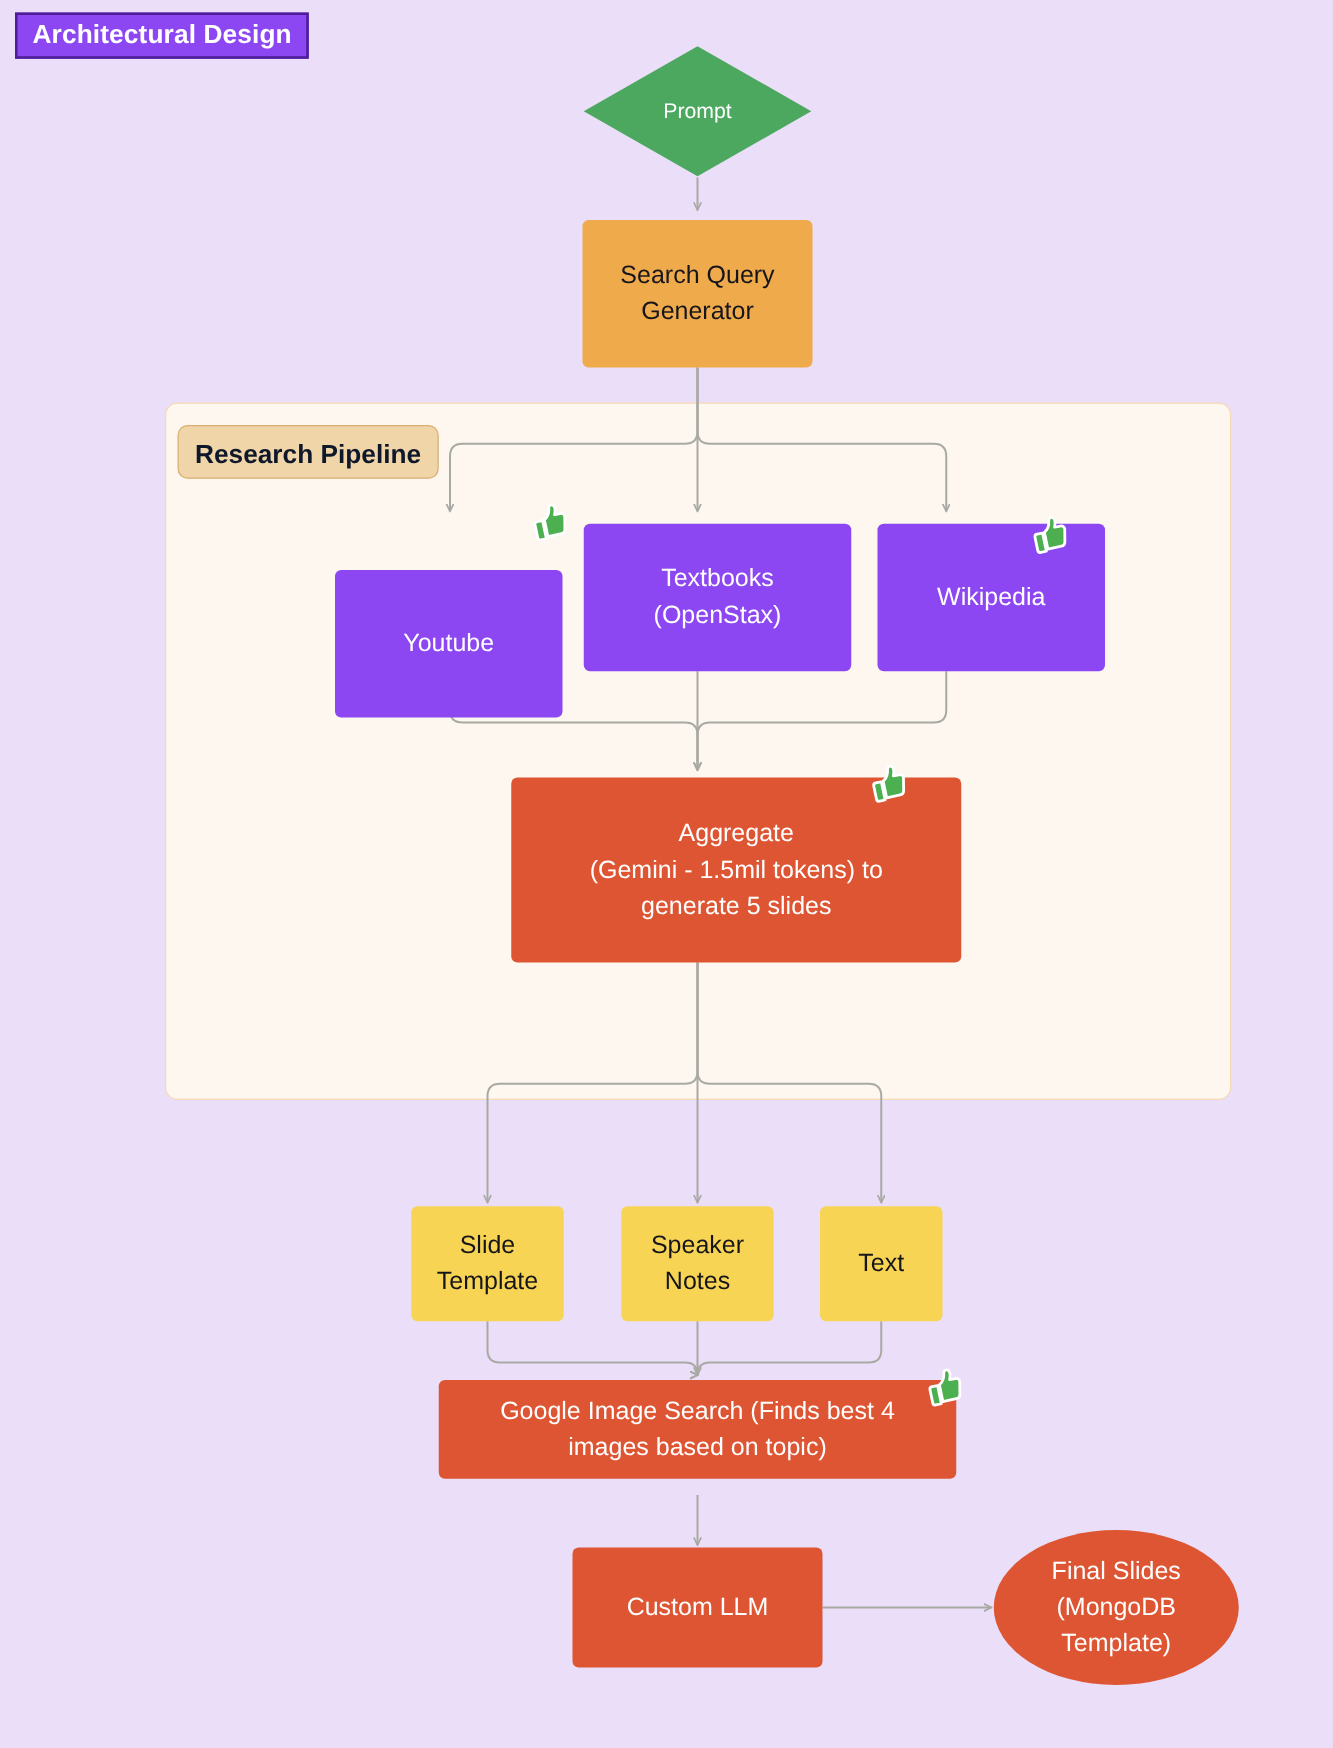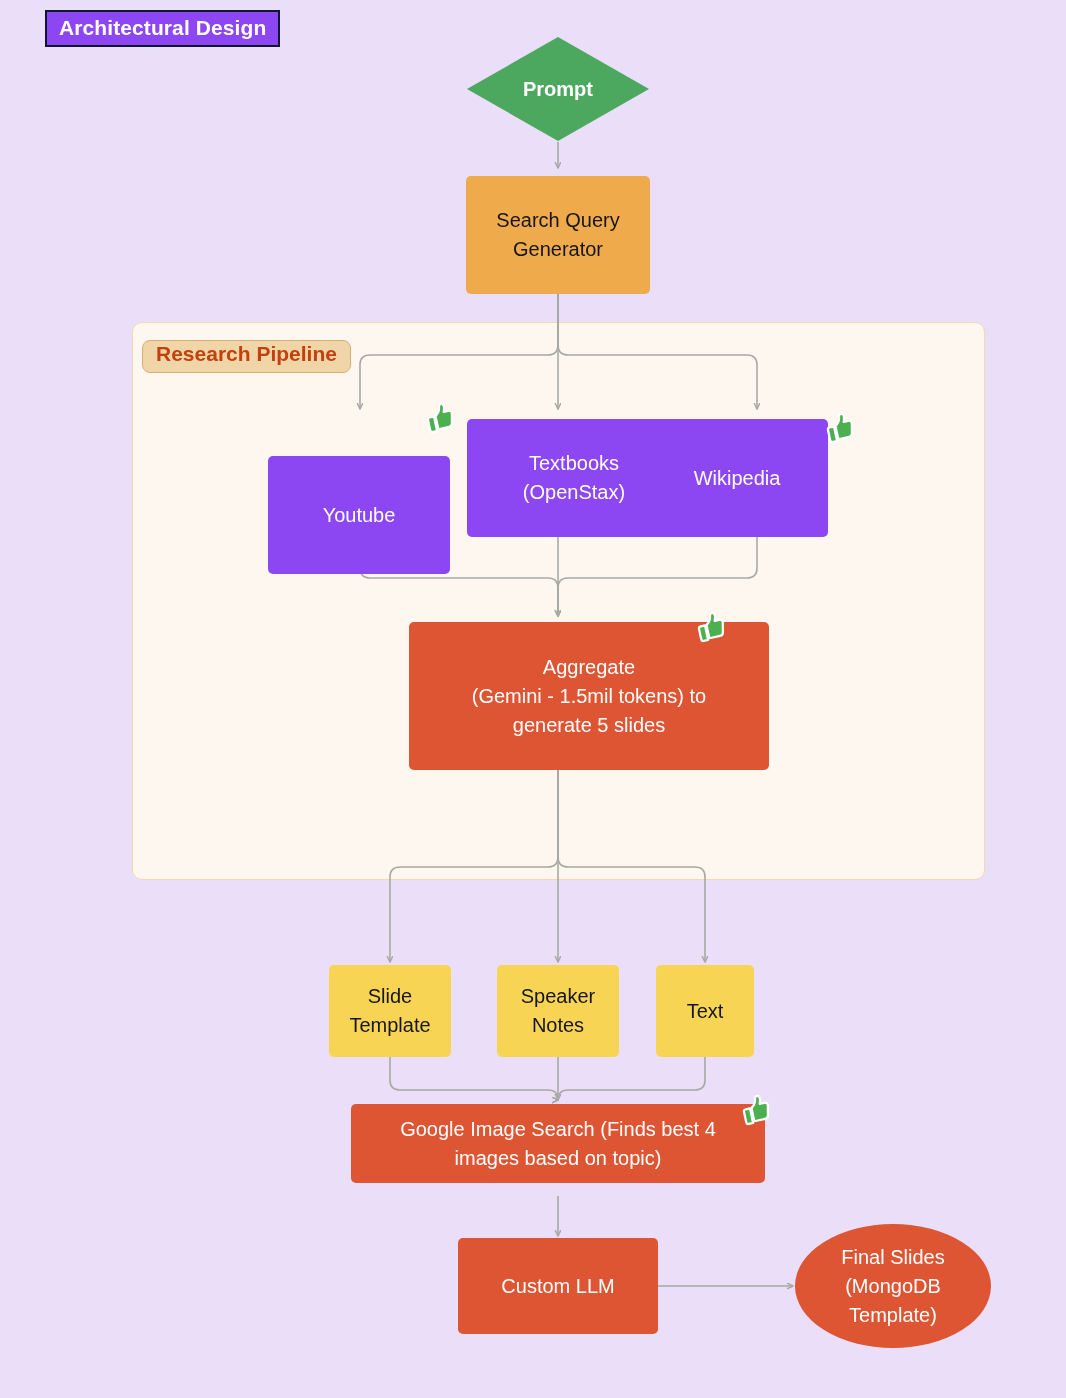--- a/index.html
+++ b/index.html
@@ -31,29 +31,28 @@
     pointer-events: none;
   }
 
   
   .title-badge {
     position: absolute;
     left: 12px;
     top: 10px;
     background: #8c46f2;
     color: #ffffff;
-    border: 2px solid #0f172a;
+    border: 2px solid #4c1d95;
     border-radius: 0;
     padding: 5px 12px 7px 12px;
     font-size: 21px;
     font-weight: bold;
     letter-spacing: 0.1px;
     line-height: 1;
     white-space: nowrap;
-    margin-left: 33px;
   }
 
   
   .group-box {
     position: absolute;
     left: 132px;
     top: 322px;
     width: 853px;
     height: 558px;
     background: #fdf7ef;
@@ -61,24 +60,24 @@
     border-radius: 10px;
     box-sizing: border-box;
   }
   .group-label {
     position: absolute;
     left: 142px;
     top: 340px;
     background: #f0d5a8;
     border: 1px solid #d9ae72;
     border-radius: 8px;
-    padding: 2px 13px 8px 13px;
+    padding: 12px 13px 8px 13px;
     font-size: 21px;
     font-weight: bold;
-    color: #c2410c;
+    color: #0f172a;
     line-height: 1;
     white-space: nowrap;
   }
 
   
   .node {
     position: absolute;
     box-sizing: border-box;
     display: flex;
     align-items: center;
@@ -110,22 +109,21 @@
   }
   .diamond-label {
     position: absolute;
     left: 0; top: 0;
     width: 100%;
     height: 100%;
     display: flex;
     align-items: center;
     justify-content: center;
     color: #ffffff;
-    font-size: 20px;
-    font-weight: bold;
+    font-size: 17px;
   }
 
   
   .ellipse {
     position: absolute;
     box-sizing: border-box;
     border-radius: 50%;
     background: #dd5532;
     color: #ffffff;
     display: flex;
@@ -213,21 +211,21 @@
                c-0.15 1.5 -0.6 2.9 -1.2 4.2 h4.4 c1.8 0 3.1 1.4 2.8 3.0 l-1.9 9.4 c-0.3 1.5 -1.7 2.6 -3.3 2.6
                h-10.3 z" fill="#4caf50" stroke="#ffffff" stroke-width="2.1" stroke-linejoin="round"></path>
     </svg>
   </div>
 
   <div class="node n-purple white-text" style="left:467px; top:419px; width:214px; height:118px;">
     <span>Textbooks
 (OpenStax)</span>
   </div>
 
-  <div class="node n-purple white-text" style="left:646px; top:419px; width:182px; height:118px;">
+  <div class="node n-purple white-text" style="left:702px; top:419px; width:182px; height:118px;">
     <span>Wikipedia</span>
   </div>
   <div class="thumb" style="left:822px; top:411px;">
     <svg viewBox="0 0 32 32">
       <path d="M7.5 13.6 h4.2 v14.0 h-4.2 a2.0 2.0 0 0 1 -2.0 -2.0 v-10.0 a2.0 2.0 0 0 1 2.0 -2.0 z
                M13.2 13.4 c2.6 -1.5 4.6 -4.4 5.0 -7.6 c0.2 -1.6 1.2 -2.6 2.4 -2.4 c1.4 0.2 2.3 1.6 2.1 3.6
                c-0.15 1.5 -0.6 2.9 -1.2 4.2 h4.4 c1.8 0 3.1 1.4 2.8 3.0 l-1.9 9.4 c-0.3 1.5 -1.7 2.6 -3.3 2.6
                h-10.3 z" fill="#4caf50" stroke="#ffffff" stroke-width="2.1" stroke-linejoin="round"></path>
     </svg>
   </div>

